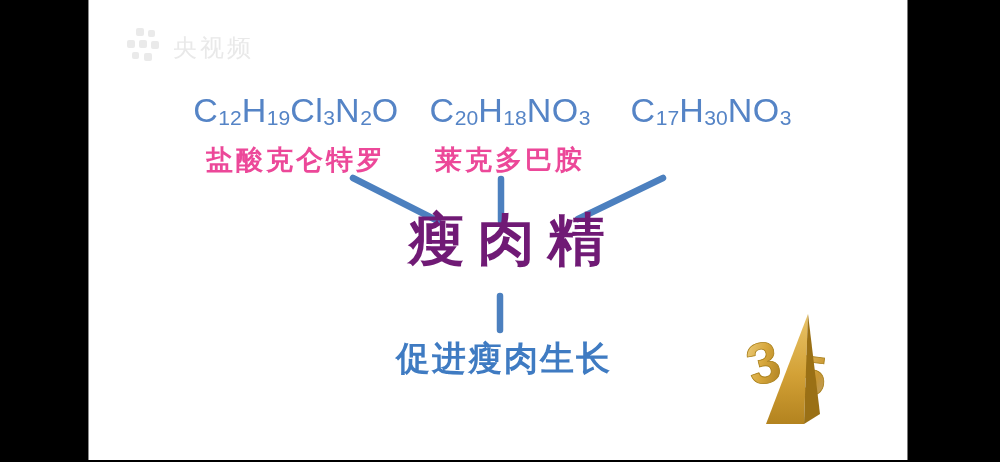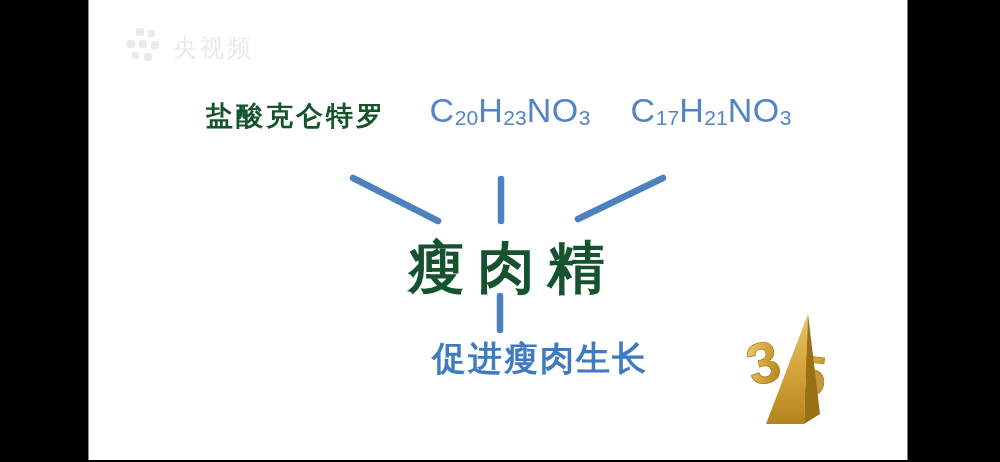--- a/index.html
+++ b/index.html
@@ -40,42 +40,41 @@
     color:#5584C6;letter-spacing:0.5px;white-space:nowrap;
   }
   .formula .sub{
     font-size:0.62em;
     vertical-align:-0.12em;
     letter-spacing:0;
   }
   .subname{
     margin-top:9px;
     font-size:27px;line-height:30px;font-weight:700;
-    color:#14532d;letter-spacing:3px;white-space:nowrap;
+    color:#ec4899;letter-spacing:3px;white-space:nowrap;
   }
   
   .connectors{
     position:absolute;left:0;top:0;width:820px;height:460px;
     pointer-events:none;
   }
   
   .title{
-    position:absolute;left:417px;top:236px;
+    position:absolute;left:417px;top:208px;
     transform:translateX(-50%);
     font-size:57px;line-height:62px;font-weight:700;
-    color:#14532d;letter-spacing:13px;padding-left:13px;
+    color:#701a75;letter-spacing:13px;padding-left:13px;
     white-space:nowrap;
   }
   .effect{
     position:absolute;left:414px;top:338px;
     transform:translateX(-50%);
     font-size:34px;line-height:40px;font-weight:700;
     color:#3F7BC2;letter-spacing:2px;padding-left:2px;
     white-space:nowrap;
-    margin-left:36px;
   }
   
   .badge{
     position:absolute;left:655px;top:312px;
     width:108px;height:120px;
   }
   .badge svg{display:block;width:108px;height:120px;}
   .badge text{
     font-family:"Liberation Sans","DejaVu Sans",sans-serif;
     font-weight:700;
@@ -97,29 +96,31 @@
           <rect x="24" y="13" width="8" height="8" rx="2"></rect>
           <rect x="5" y="24" width="7" height="7" rx="2"></rect>
           <rect x="17" y="25" width="8" height="8" rx="2"></rect>
         </g>
       </svg>
     </span>
     <span class="brand">央视频</span>
   </div>
 
   <div class="col col1">
+    <div class="formula"><span>C</span><span class="sub">12</span><span>H</span><span class="sub">19</span><span>Cl</span><span class="sub">3</span><span>N</span><span class="sub">2</span><span>O</span></div>
     <div class="subname">盐酸克仑特罗</div>
   </div>
 
   <div class="col col2">
-    <div class="formula"><span>C</span><span class="sub">20</span><span>H</span><span class="sub">23</span><span>NO</span><span class="sub">3</span></div>
+    <div class="formula"><span>C</span><span class="sub">20</span><span>H</span><span class="sub">18</span><span>NO</span><span class="sub">3</span></div>
+    <div class="subname">莱克多巴胺</div>
   </div>
 
   <div class="col col3">
-    <div class="formula"><span>C</span><span class="sub">17</span><span>H</span><span class="sub">21</span><span>NO</span><span class="sub">3</span></div>
+    <div class="formula"><span>C</span><span class="sub">17</span><span>H</span><span class="sub">30</span><span>NO</span><span class="sub">3</span></div>
   </div>
 
   <svg class="connectors" viewBox="0 0 820 460">
     <g stroke="#4C80BF" stroke-width="6.5" stroke-linecap="round">
       <line x1="264" y1="178" x2="349" y2="221"></line>
       <line x1="412" y1="179" x2="412" y2="221"></line>
       <line x1="489" y1="219" x2="574" y2="178"></line>
       <line x1="411" y1="296" x2="411" y2="330"></line>
     </g>
   </svg>

